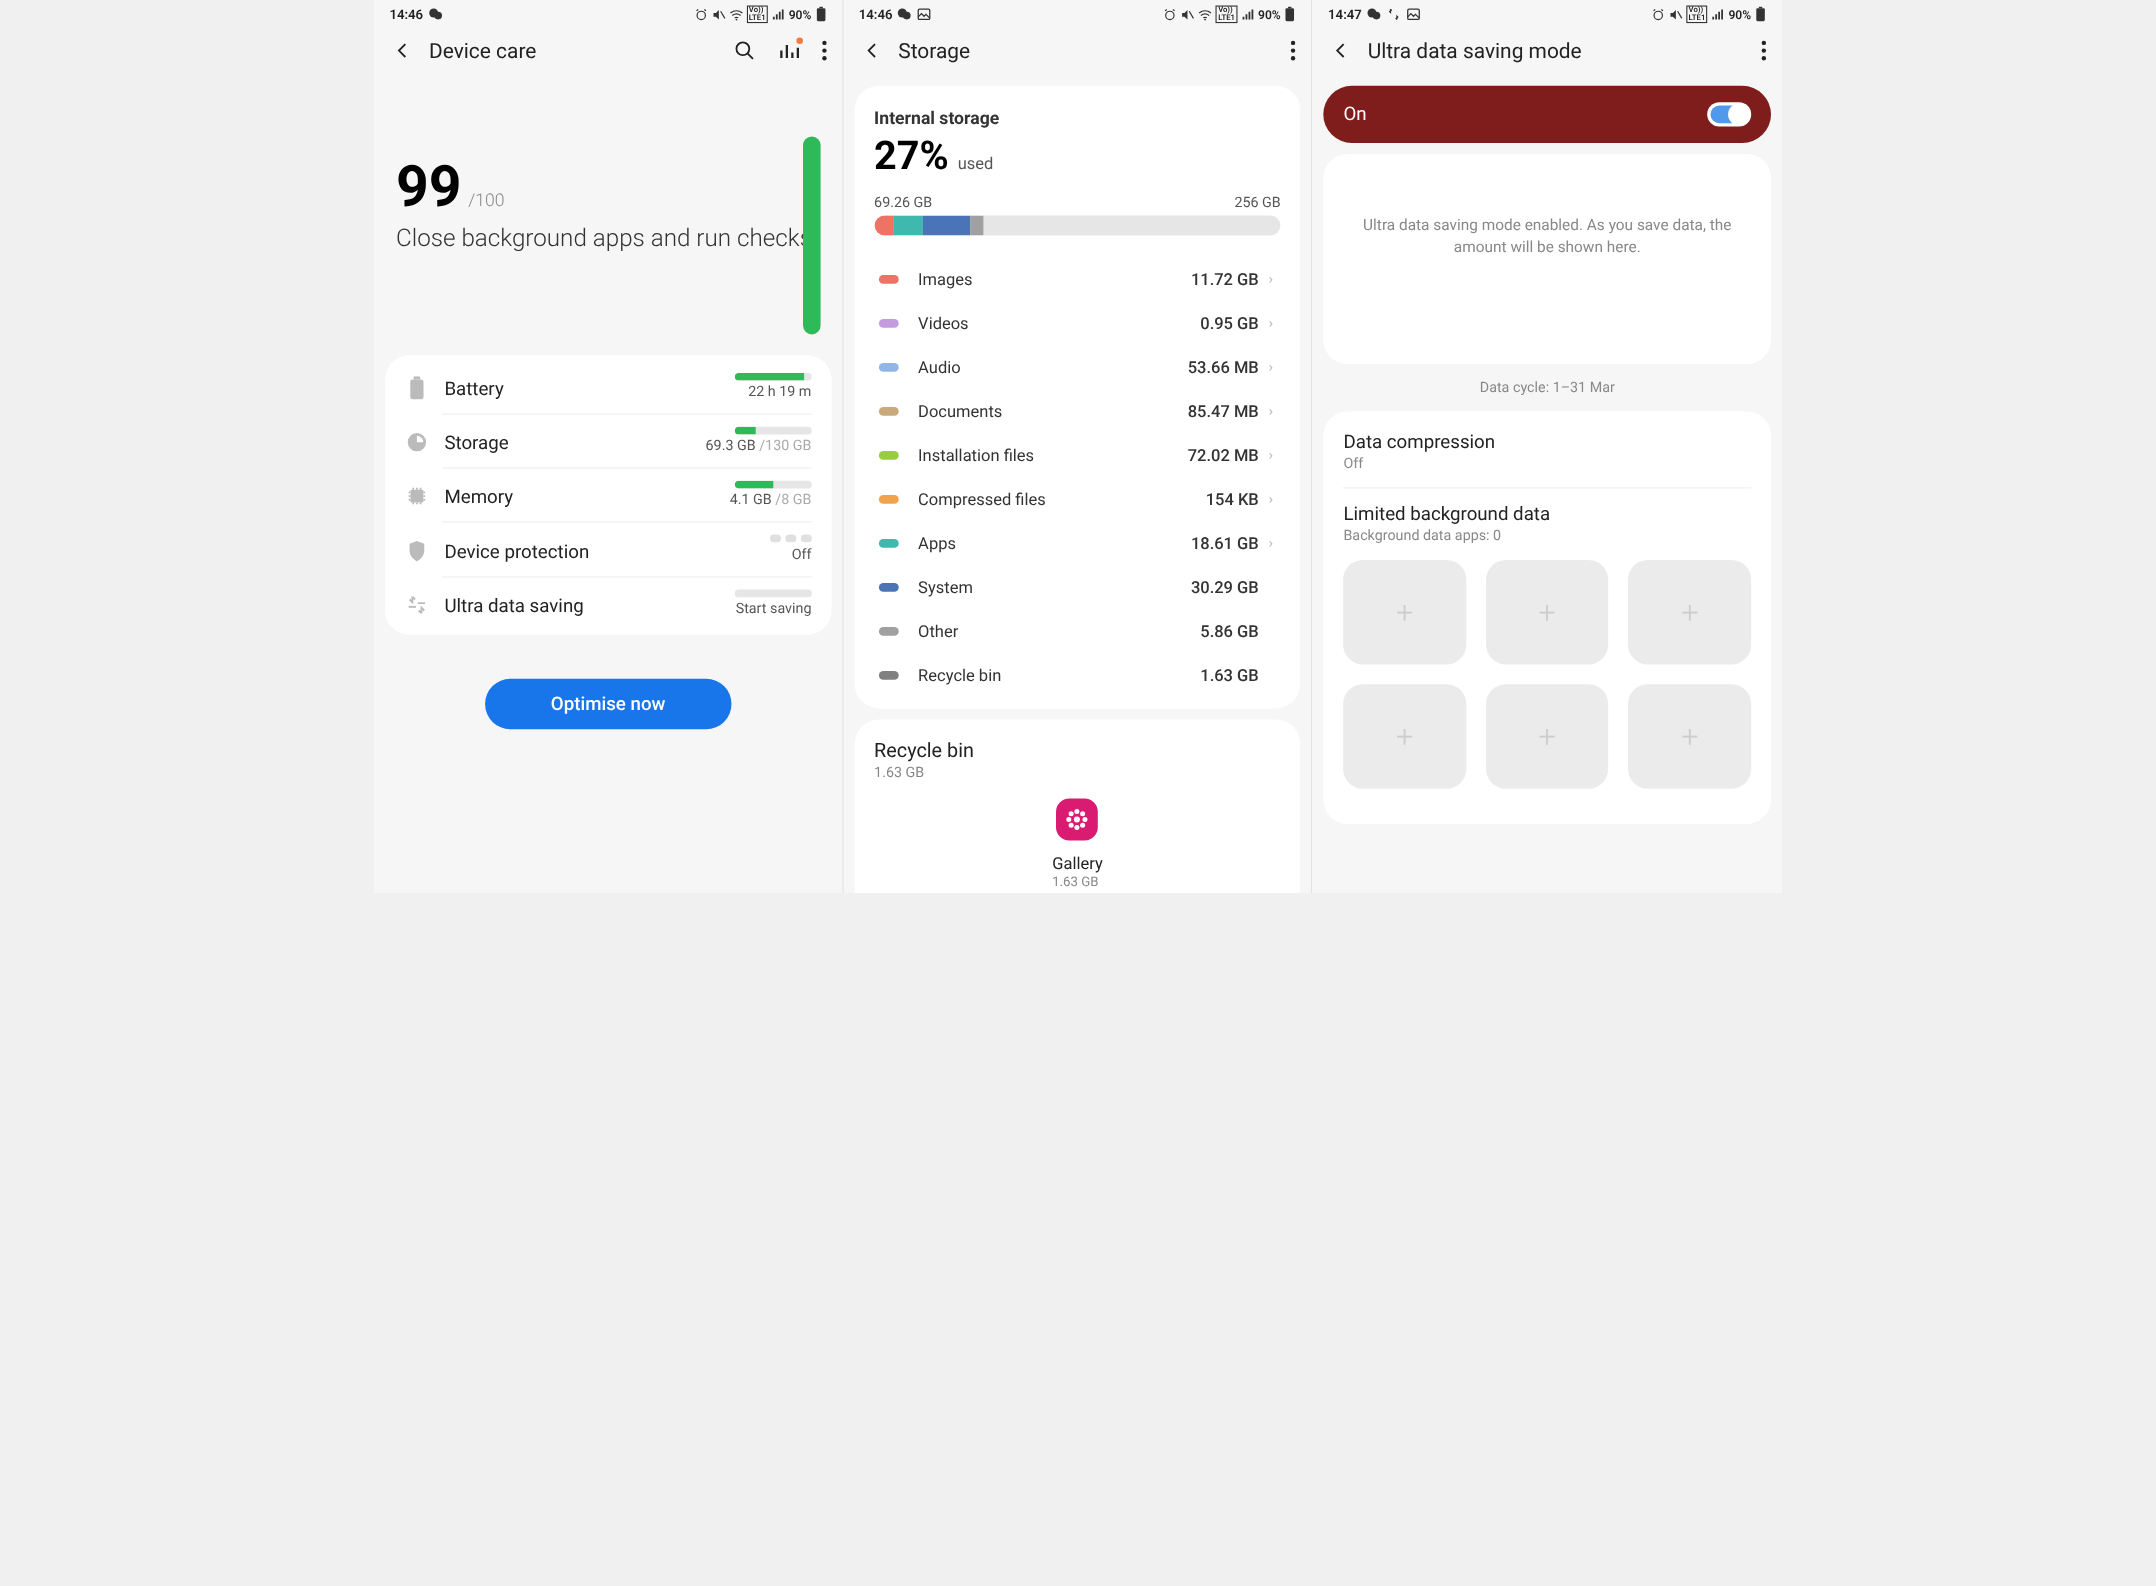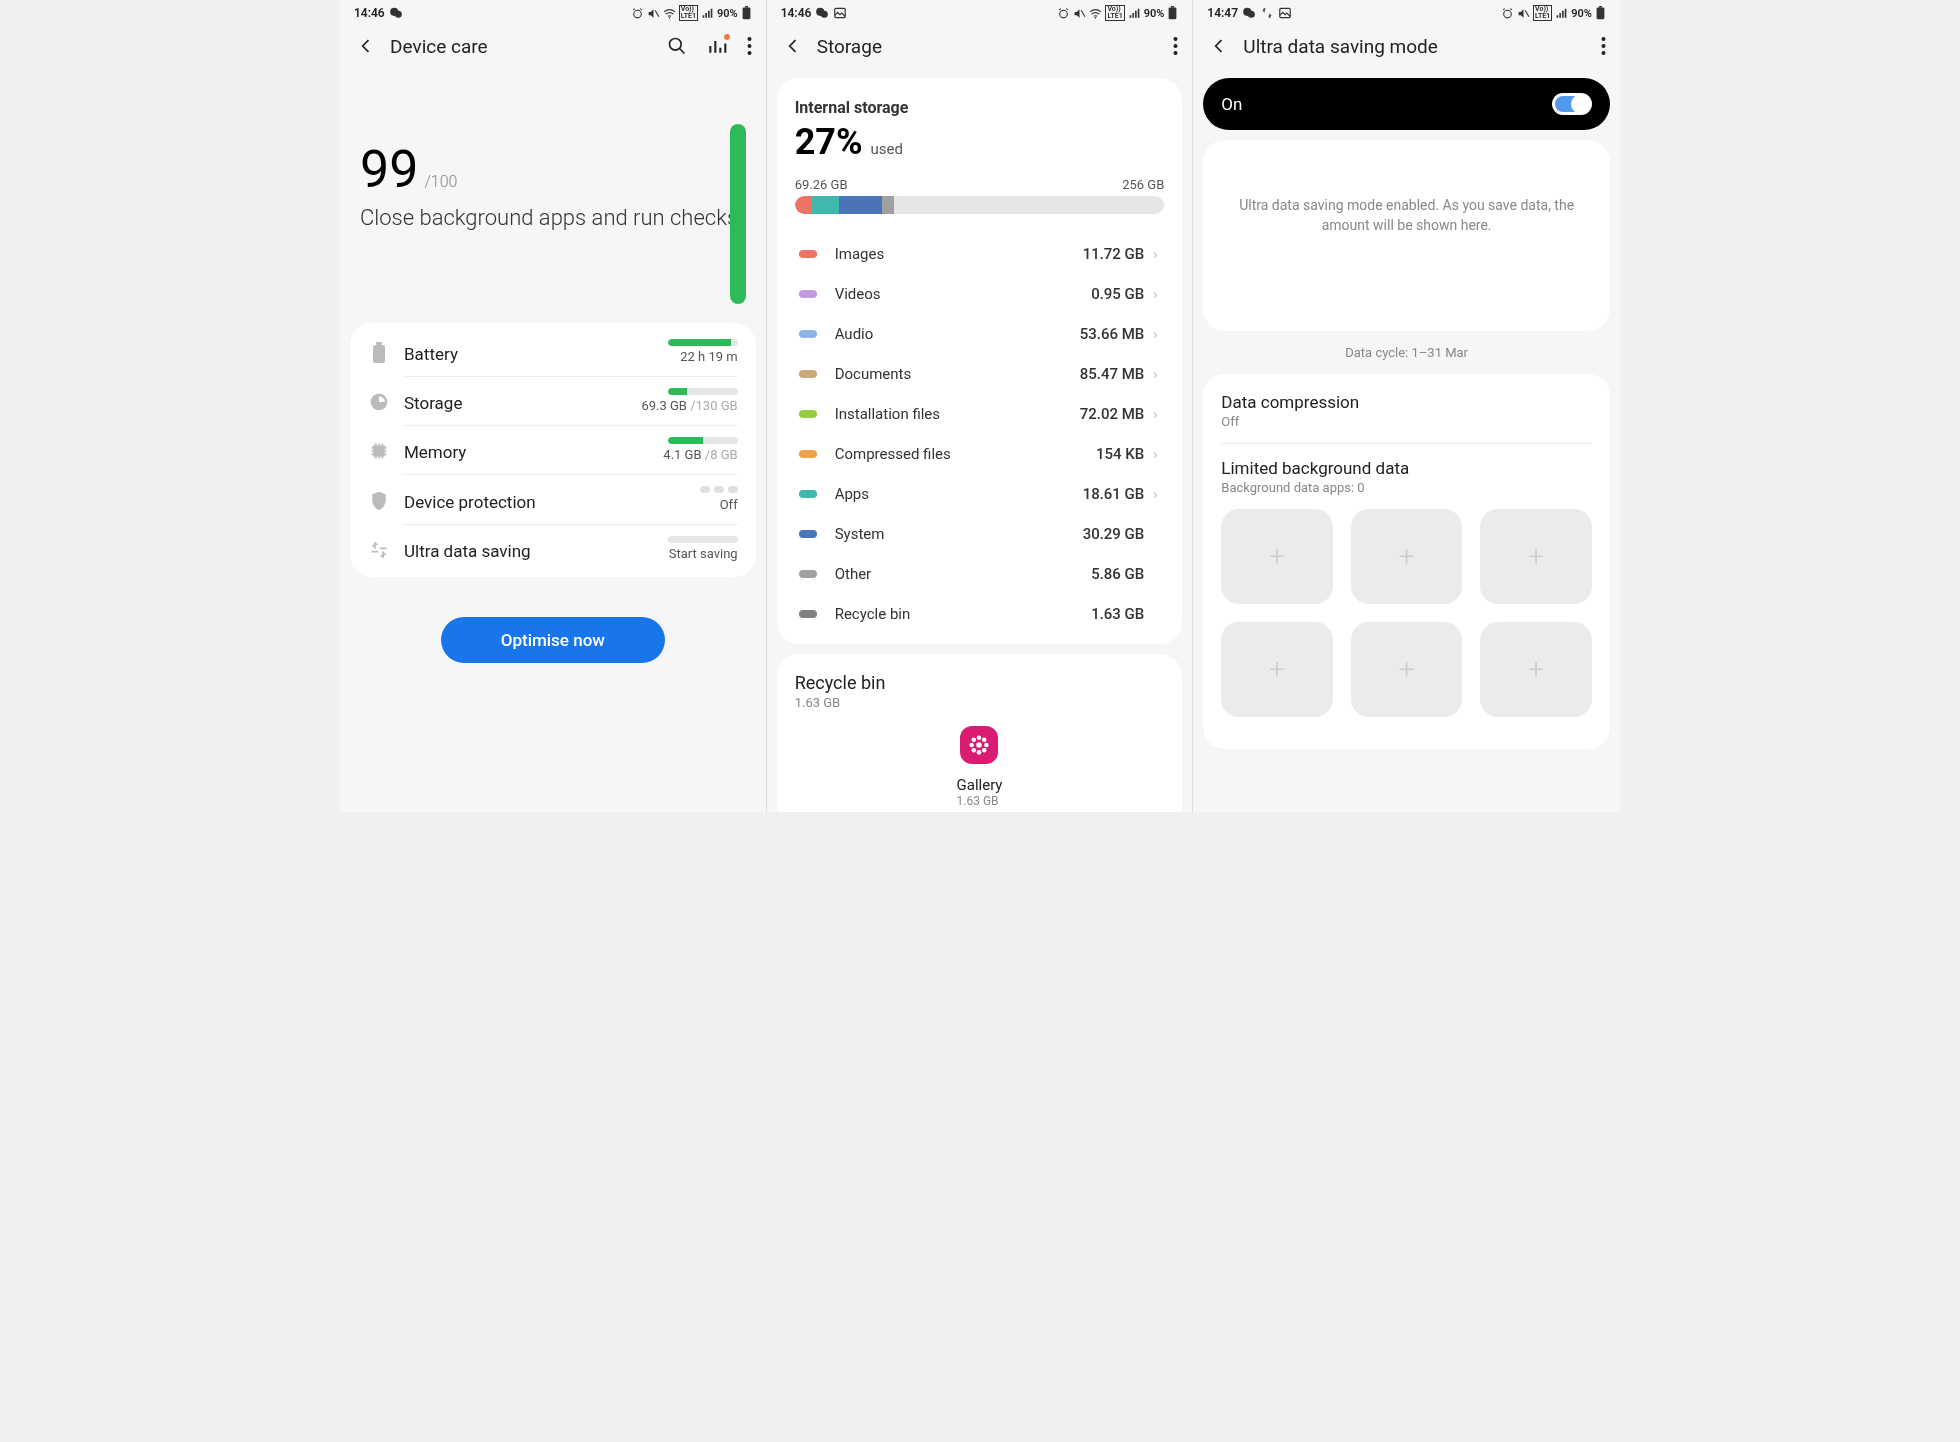--- a/index.html
+++ b/index.html
@@ -16,21 +16,21 @@
   
   .topbar { display: flex; align-items: center; padding: 10px 14px 16px 14px; }
   .topbar .back { width: 24px; height: 24px; display: flex; align-items: center; justify-content: center; cursor: pointer; }
   .topbar .title { font-size: 19px; font-weight: 400; margin-left: 12px; color: #222; flex: 1; }
   .topbar .actions { display: flex; gap: 20px; align-items: center; }
   .topbar .action { cursor: pointer; display: flex; align-items: center; justify-content: center; }
   
   
   .score-area { padding: 70px 20px 90px 20px; position: relative; }
   .score-row { display: flex; align-items: baseline; }
-  .score-big { font-size: 52px; font-weight: 400; color: #000; line-height: 1; }
+  .score-big { font-size: 52px; font-weight: 700; color: #000; line-height: 1; }
   .score-max { font-size: 16px; color: #888; margin-left: 6px; font-weight: 300; }
   .score-sub { font-size: 22px; color: #333; font-weight: 300; margin-top: 8px; line-height: 1.3; }
   .score-bar { position: absolute; right: 20px; top: 50px; width: 16px; height: 180px; background: #2fba5a; border-radius: 8px; }
   
   .card { background: #fff; border-radius: 22px; margin: 0 10px; padding: 4px 0; }
   .care-row { display: flex; align-items: flex-end; padding: 12px 18px; position: relative; cursor: pointer; }
   .care-row + .care-row::before { content: ""; position: absolute; top: 0; left: 52px; right: 18px; height: 1px; background: #eee; }
   .care-icon { width: 22px; height: 22px; margin-right: 14px; display: flex; align-items: center; justify-content: center; }
   .care-label { font-size: 17px; color: #222; flex: 1; }
   .care-right { text-align: right; }
@@ -63,21 +63,21 @@
   
   .recycle-card { background: #fff; border-radius: 22px 22px 0 0; margin: 8px 10px 0 10px; padding: 18px 18px 4px 18px; }
   .recycle-title { font-size: 18px; color: #222; }
   .recycle-sub { font-size: 13px; color: #888; margin-top: 2px; }
   .recycle-app { display: flex; align-items: center; margin-top: 16px; gap: 12px; cursor: pointer; flex-direction: column; }
   .app-icon { width: 38px; height: 38px; border-radius: 12px; background: #d91c72; display: flex; align-items: center; justify-content: center; }
   .app-txt .name { font-size: 15px; color: #222; }
   .app-txt .size { font-size: 12px; color: #888; }
   
   
-  .toggle-card { background: #000000; border-radius: 26px; margin: 4px 10px 10px 10px; padding: 15px 18px; display: flex; align-items: center; cursor: pointer; }
+  .toggle-card { background: #7f1d1d; border-radius: 26px; margin: 4px 10px 10px 10px; padding: 15px 18px; display: flex; align-items: center; cursor: pointer; }
   .toggle-label { color: #fff; font-size: 17px; flex: 1; }
   .toggle-switch { width: 40px; height: 22px; background: #fff; border-radius: 11px; position: relative; }
   .toggle-switch::before { content:""; position:absolute; left:3px; top:3px; right:3px; bottom:3px; border-radius:9px; background:#5199ea; }
   .toggle-switch .knob2 { position:absolute; right:1px; top:1px; width:20px; height:20px; background:#fff; border-radius:10px; }
   
   .info-card { background: #fff; border-radius: 22px; margin: 0 10px 0 10px; padding: 56px 28px 96px 28px; text-align: center; }
   .info-text { font-size: 14px; color: #888; line-height: 1.4; }
   
   .cycle-text { text-align: center; font-size: 13px; color: #888; margin: 14px 0; }
   

